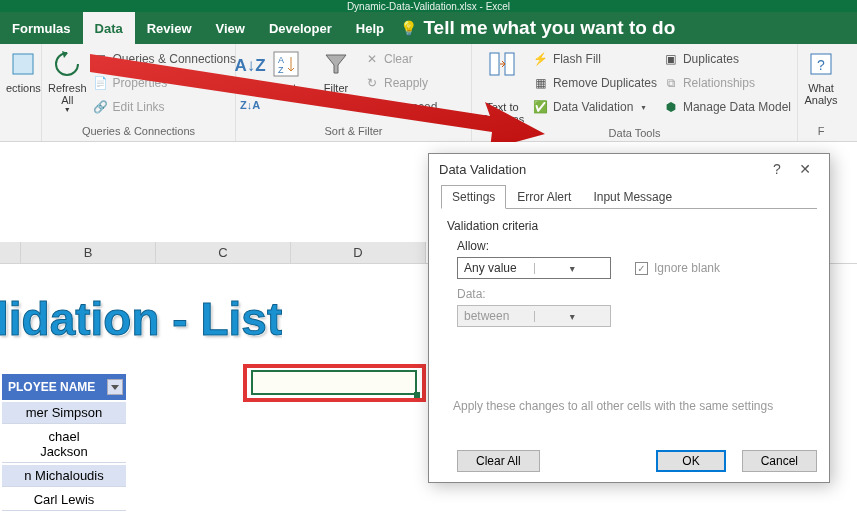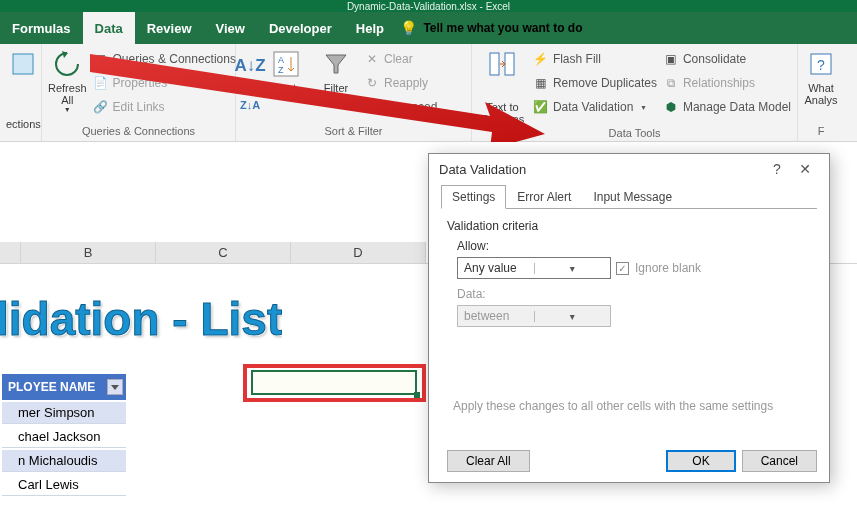--- a/index.html
+++ b/index.html
@@ -7,21 +7,21 @@
 
   
   .titlebar { background: #0e7240; height: 12px; color: #fff; font-size: 10px; display: flex; justify-content: center; align-items: flex-end; padding: 0 4px; }
   .titlebar span { opacity: .9; }
 
   
   .tabs { background: #217346; display: flex; align-items: center; height: 32px; color: #fff; font-size: 13px; font-weight: bold; }
   .tab { padding: 0 12px; height: 32px; display: flex; align-items: center; cursor: default; }
   .tab.active { background: #f3f3f3; color: #217346; }
   .tabs .lightbulb { margin-left: 4px; margin-right: 6px; opacity: .9; font-size: 14px; }
-  .tabs .tellme { font-size: 12px; color: #000000; }
+  .tabs .tellme { font-size: 19px; color: #ffffff; }
 
   
   .ribbon { background: #f3f3f3; border-bottom: 1px solid #d5d5d5; height: 98px; display: flex; font-size: 12px; color: #3a3a3a; position: relative; }
   .group { border-right: 1px solid #e1e1e1; display: flex; flex-direction: column; padding: 4px 6px 0 6px; position: relative; }
   .group-content { display: flex; gap: 6px; flex: 1; }
   .group-label { text-align: center; font-size: 11px; color: #666; padding: 2px 0; height: 18px; }
   .bigbtn { display: flex; flex-direction: column; align-items: center; width: 44px; font-size: 11px; line-height: 1.1; text-align: center; }
   .bigbtn .ico { width: 32px; height: 32px; margin-bottom: 2px; display: flex; align-items: center; justify-content: center; }
   .smallrow { display: flex; align-items: center; gap: 4px; height: 22px; color: #555; font-size: 12px; white-space: nowrap; }
   .smallrow.disabled { color: #a0a0a0; }
@@ -33,50 +33,50 @@
 
   
   .sheet { position: relative; height: 378px; background: #fff; }
   .colhdrs { display: flex; height: 22px; border-bottom: 1px solid #d4d4d4; margin-left: -1px; }
   .colhdr { background: #e6e6e6; border-right: 1px solid #d4d4d4; width: 135px; text-align: center; font-size: 13px; color: #444; line-height: 22px; }
   .bigtitle { font-size: 46px; font-weight: 700; color: #1a92d1; text-shadow: 1px 1px 0 #fff, 2px 2px 3px rgba(0,0,0,.25); -webkit-text-stroke: 1px #0c5f8c; padding: 20px 0 30px 0; white-space: nowrap; overflow: hidden; }
 
   .emptable { position: absolute; left: 0; top: 372px; width: 128px; }
   .emptable th { background: #4472c4; color: #fff; font-size: 12px; text-align: left; padding: 6px 6px; position: relative; }
   .filter-icon { position: absolute; right: 3px; top: 5px; width: 16px; height: 16px; background: #d9e1f2; border: 1px solid #aab; display: flex; align-items: center; justify-content: center; }
-  .emptable td { font-size: 13px; padding: 3px 16px; border-bottom: 1px solid #d0d7e5; }
+  .emptable td { font-size: 13px; padding: 3px 22px; border-bottom: 1px solid #d0d7e5; text-align: center; }
   .emptable tr.band td { background: #d9e1f2; }
 
   .selcell { position: absolute; left: 243px; top: 365px; width: 183px; height: 38px; }
   .selcell .redring { position: absolute; inset: 0; border: 4px solid #e03534; }
   .selcell .greencell { position: absolute; left: 8px; top: 6px; width: 166px; height: 25px; border: 2px solid #217346; background: #fdfdf6; }
   .selcell .handle { position: absolute; right: 6px; bottom: 4px; width: 6px; height: 6px; background: #217346; }
 
   
   .dialog { position: absolute; left: 428px; top: 153px; width: 402px; height: 330px; background: #fff; border: 1px solid #888; box-shadow: 3px 3px 16px rgba(0,0,0,.25); font-size: 12px; color: #333; }
   .dlg-title { display: flex; align-items: center; height: 30px; padding: 0 10px; font-size: 13px; }
   .dlg-title .spacer { flex: 1; }
   .dlg-title .help, .dlg-title .close { width: 28px; text-align: center; font-size: 14px; color: #555; }
   .dlg-tabs { display: flex; border-bottom: 1px solid #aaa; margin: 0 12px; }
   .dlg-tab { padding: 4px 10px; border: 1px solid transparent; position: relative; top: 1px; color: #444; }
   .dlg-tab.active { border: 1px solid #aaa; border-bottom-color: #fff; background: #fff; }
   .dlg-body { padding: 10px 18px; }
   .dlg-body .section-label { margin-bottom: 6px; }
-  .field-row { display: flex; align-items: center; gap: 5px; margin: 4px 0 8px 0; }
+  .field-row { display: flex; align-items: center; gap: 24px; margin: 4px 0 8px 0; }
   .field-label { display: block; margin-bottom: 2px; }
   .combo { display: flex; border: 1px solid #777; width: 154px; height: 22px; align-items: center; background: #fff; }
   .combo.disabled { background: #f0f0f0; border-color: #bbb; color: #999; }
   .combo span { padding: 0 6px; flex: 1; }
   .combo .caret { width: 18px; text-align: center; border-left: 1px solid #bbb; font-size: 10px; color: #555; }
   .chk { display: flex; align-items: center; gap: 6px; color: #999; }
   .chk .box { width: 13px; height: 13px; border: 1px solid #888; display: inline-flex; align-items: center; justify-content: center; font-size: 10px; color: #888; }
   .dlg-apply { color: #999; margin-top: 72px; display: flex; gap: 6px; align-items: center; }
   .dlg-footer { position: absolute; bottom: 10px; left: 12px; right: 12px; display: flex; align-items: center; }
   .dlg-footer .spacer { flex: 1; }
-  .btn { border: 1px solid #adadad; background: #e1e1e1; padding: 3px 18px; font-size: 12px; margin-left: 6px; }
+  .btn { border: 1px solid #adadad; background: #e1e1e1; padding: 3px 18px; font-size: 12px; margin-left: 16px; }
   .btn.primary { border: 2px solid #0078d4; background: #e1e1e1; padding: 2px 24px; }
 
   svg { display: block; }
 </style>
 </head>
 <body>
 
 <div class="titlebar">
   <span>Dynamic-Data-Validation.xlsx - Excel</span>
 </div>
@@ -101,21 +101,21 @@
       <span>Help</span>
     </div>
   <span class="lightbulb">💡</span>
   <div class="tellme"><span>Tell me what you want to do</span></div>
 </div>
 
 <div class="ribbon">
 
   <div class="group" style="width:42px;">
     <div class="group-content">
-      <div class="bigbtn" style="width:36px;gap:36px;">
+      <div class="bigbtn" style="width:36px;">
         <div class="ico">
           <svg width="28" height="28">
               <rect x="4" y="4" width="20" height="20" fill="#d0e7f5" stroke="#3c8dbc"></rect>
             </svg>
         </div>
         <span>ections</span>
       </div>
     </div>
     <div class="group-label"></div>
   </div>
@@ -220,21 +220,21 @@
         </div>
         <div class="smallrow">
           <span class="ico">✅</span>
           <span>Data Validation</span>
           <span style="font-size:8px;margin-left:4px;">▾</span>
         </div>
       </div>
       <div class="col">
         <div class="smallrow">
           <span class="ico">▣</span>
-          <span>Consolidate</span>
+          <span>Duplicates</span>
         </div>
         <div class="smallrow disabled">
           <span class="ico">⧉</span>
           <span>Relationships</span>
         </div>
         <div class="smallrow">
           <span class="ico" style="color:#217346;">⬢</span>
           <span>Manage Data Model</span>
         </div>
       </div>

